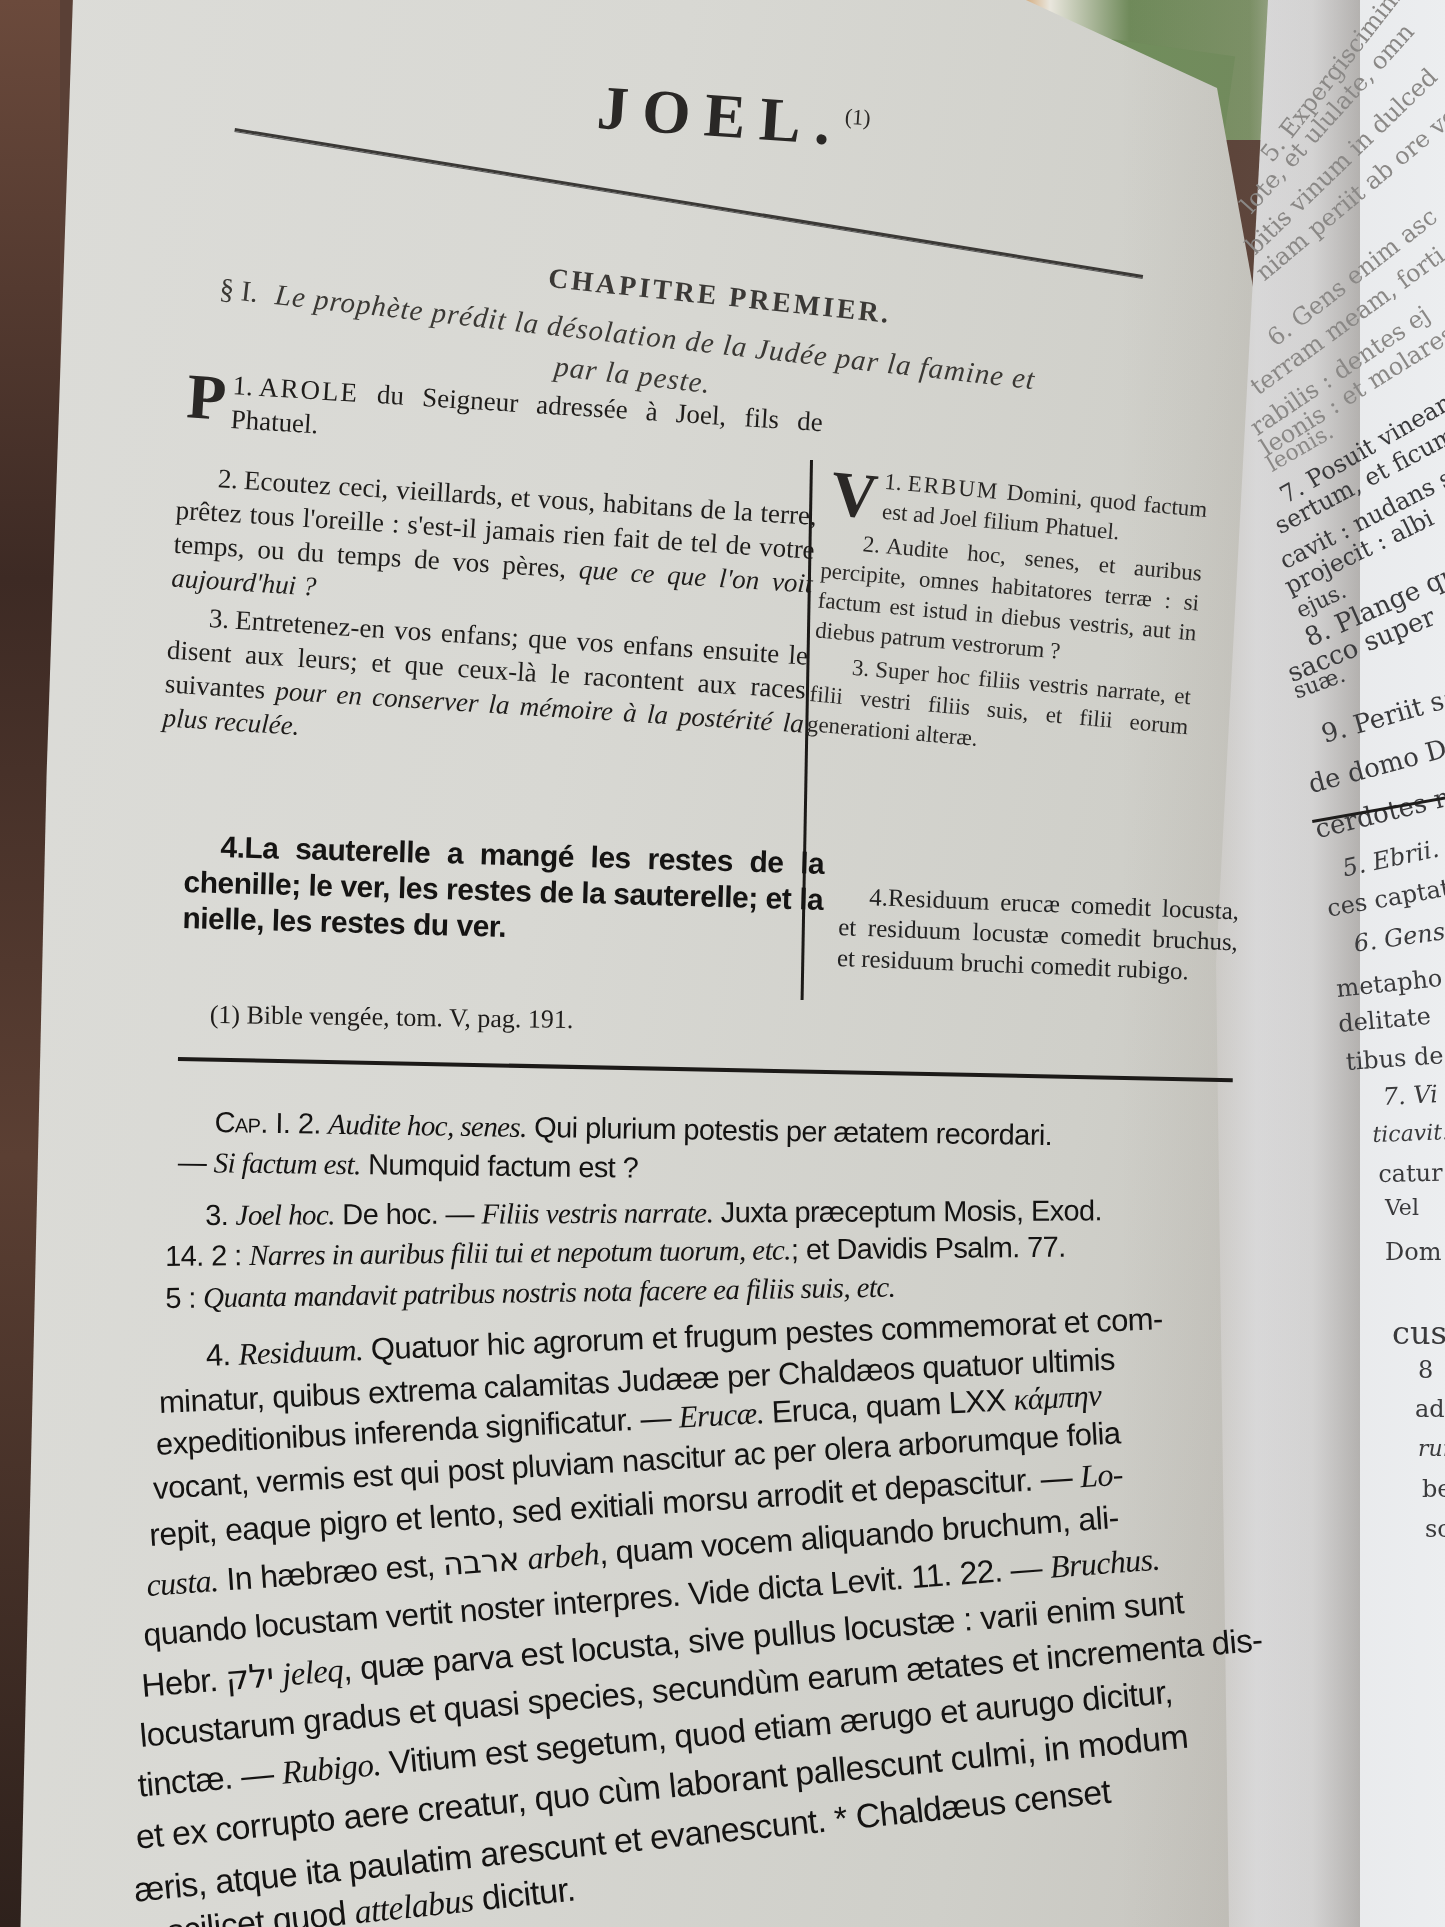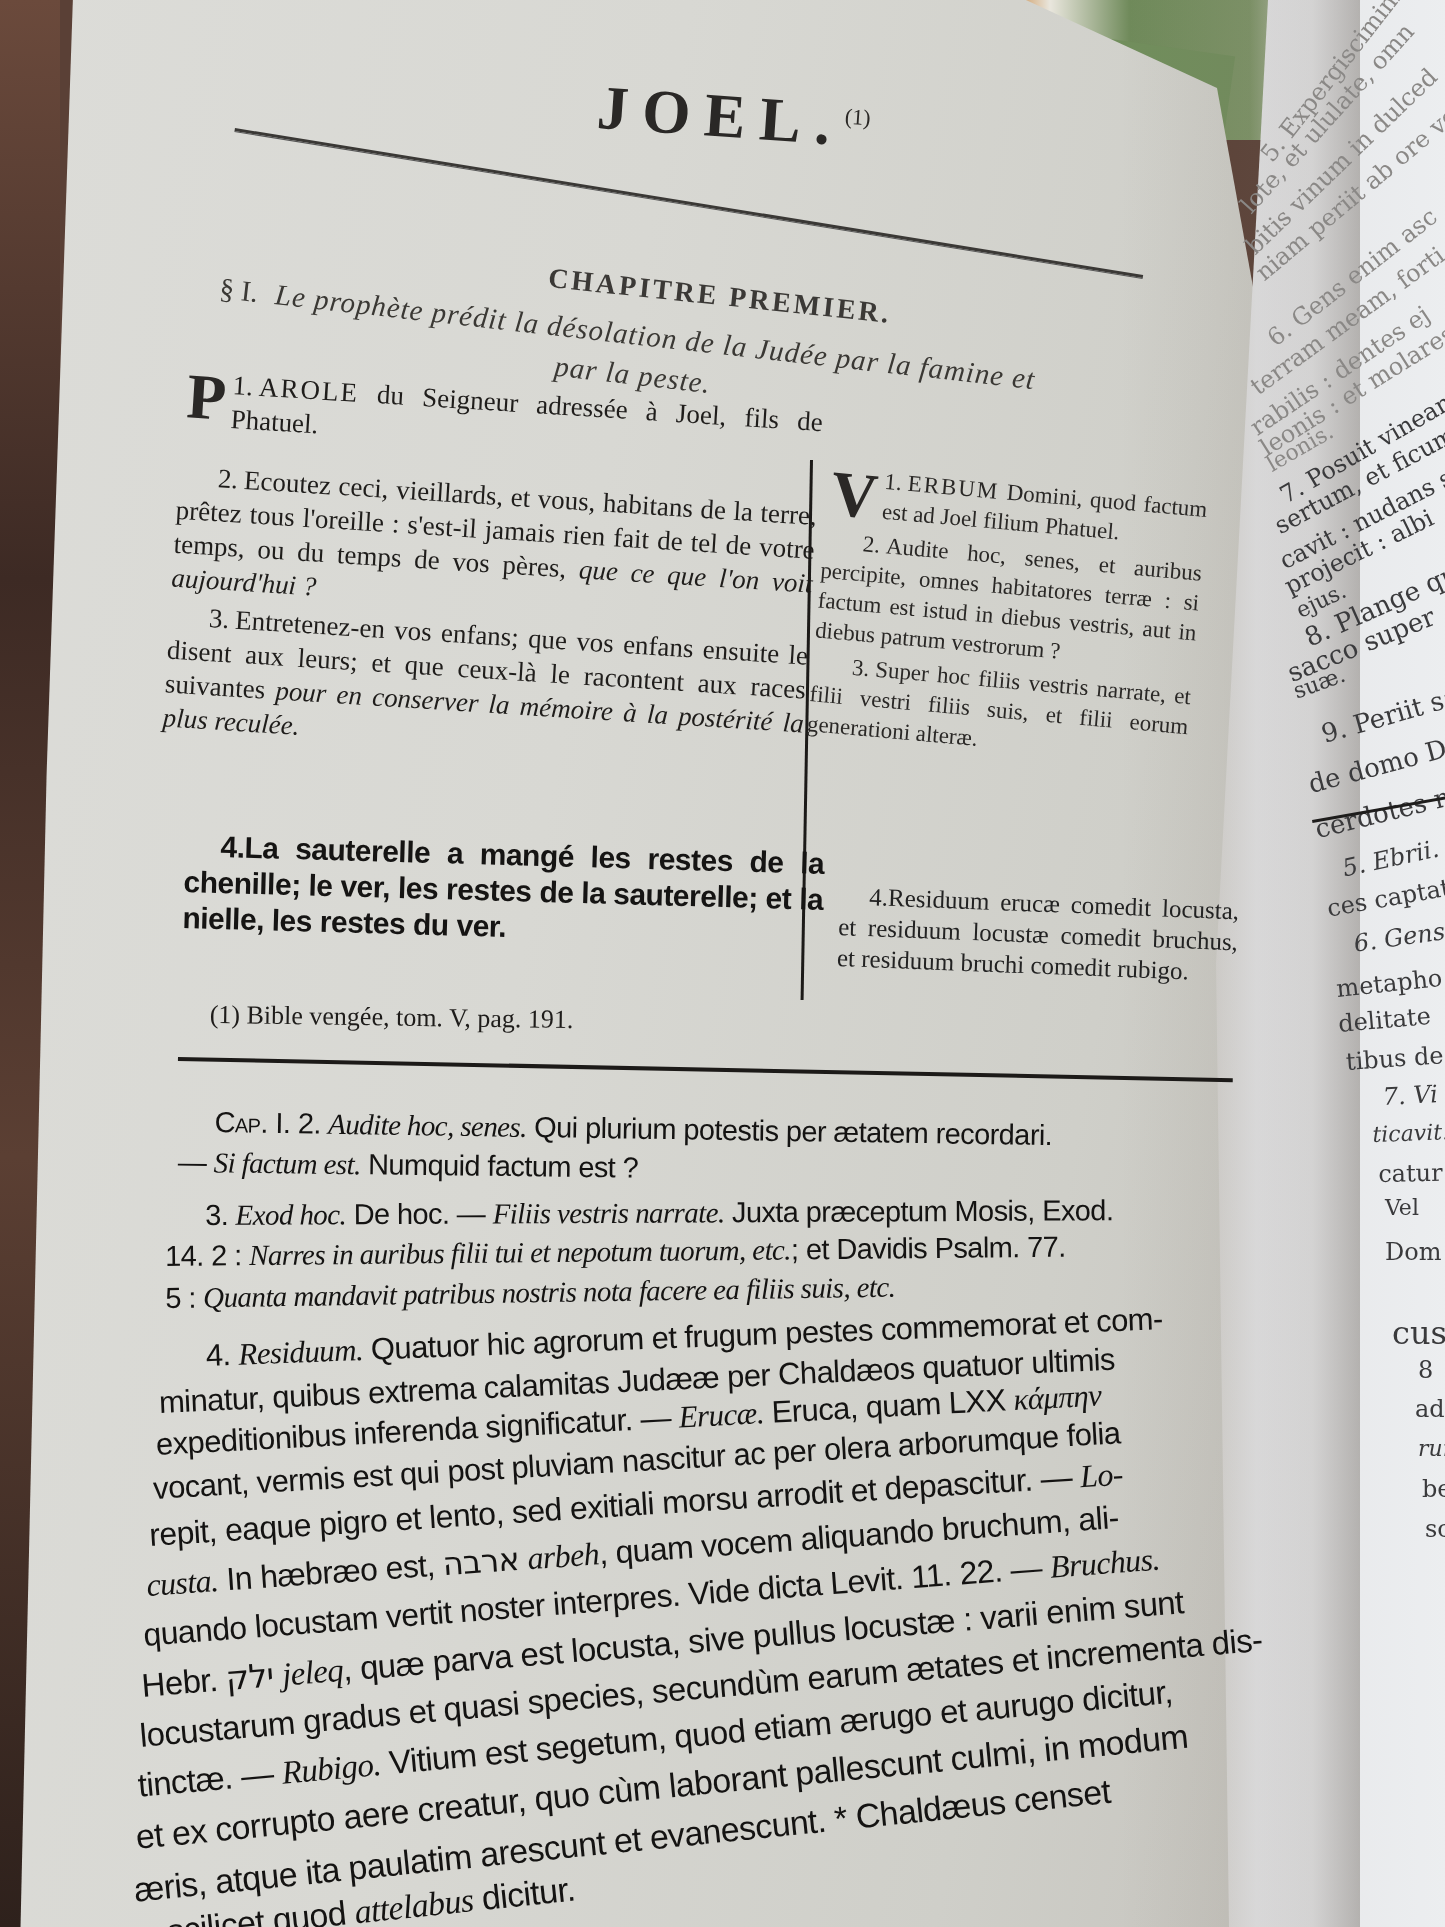--- a/index.html
+++ b/index.html
@@ -204,21 +204,21 @@
     <div class="la-v4">
       <span style="padding-left:30px" class="num">4.</span><span>Residuum erucæ comedit locusta, et residuum locustæ comedit bruchus, et residuum bruchi comedit rubigo.</span>
     </div>
 
     <div class="footnote">(1) Bible vengée, tom. V, pag. 191.</div>
     <div class="footnote-rule"></div>
 
     <div id="commentary">
         <div class="c-line commentary" style="left: 215px; top: 1102px; width: auto; font-size: 29px; transform: rotate(0.9deg);"><span class="sc">Cap. I. 2. </span><span class="i">Audite hoc, senes.</span><span> Qui plurium potestis per ætatem recordari.</span></div>
         <div class="c-line commentary" style="left: 178px; top: 1142px; width: auto; font-size: 29px; transform: rotate(0.7deg);"><span>— </span><span class="i">Si factum est.</span><span> Numquid factum est ?</span></div>
-        <div class="c-line commentary" style="left: 205px; top: 1195px; width: auto; font-size: 29px; transform: rotate(-0.3deg);"><span>3. </span><span class="i">Exod hoc.</span><span> De hoc. — </span><span class="i">Filiis vestris narrate.</span><span> Juxta præceptum Mosis, Exod.</span></div>
+        <div class="c-line commentary" style="left: 205px; top: 1195px; width: auto; font-size: 29px; transform: rotate(-0.3deg);"><span>3. </span><span class="i">Joel hoc.</span><span> De hoc. — </span><span class="i">Filiis vestris narrate.</span><span> Juxta præceptum Mosis, Exod.</span></div>
         <div class="c-line commentary" style="left: 165px; top: 1236px; width: auto; font-size: 29px; transform: rotate(-0.6deg);"><span>14. 2 : </span><span class="i">Narres in auribus filii tui et nepotum tuorum, etc.</span><span>; et Davidis Psalm. 77.</span></div>
         <div class="c-line commentary" style="left: 165px; top: 1278px; width: auto; font-size: 29px; transform: rotate(-0.9deg);"><span>5 : </span><span class="i">Quanta mandavit patribus nostris nota facere ea filiis suis, etc.</span></div>
         <div class="c-line commentary" style="left: 205px; top: 1335px; width: auto; font-size: 31px; transform: rotate(-2.2deg);"><span>4. </span><span class="i">Residuum.</span><span> Quatuor hic agrorum et frugum pestes commemorat et com-</span></div>
         <div class="c-line commentary" style="left: 158px; top: 1382px; width: auto; font-size: 31px; transform: rotate(-2.6deg);"><span>minatur, quibus extrema calamitas Judææ per Chaldæos quatuor ultimis</span></div>
         <div class="c-line commentary" style="left: 155px; top: 1424px; width: auto; font-size: 31px; transform: rotate(-3deg);"><span>expeditionibus inferenda significatur. — </span><span class="i">Erucæ.</span><span> Eruca, quam LXX </span><span class="i">κάμπην</span></div>
         <div class="c-line commentary" style="left: 152px; top: 1468px; width: auto; font-size: 31px; transform: rotate(-3.3deg);"><span>vocant, vermis est qui post pluviam nascitur ac per olera arborumque folia</span></div>
         <div class="c-line commentary" style="left: 148px; top: 1515px; width: auto; font-size: 32px; transform: rotate(-3.6deg);"><span>repit, eaque pigro et lento, sed exitiali morsu arrodit et depascitur. — </span><span class="i">Lo-</span></div>
         <div class="c-line commentary" style="left: 145px; top: 1565px; width: auto; font-size: 32px; transform: rotate(-4deg);"><span class="i">custa.</span><span> In hæbræo est, </span><span dir="rtl" style="font-family: &quot;DejaVu Sans&quot;, sans-serif;">ארבה</span><span> </span><span class="i">arbeh</span><span>, quam vocem aliquando bruchum, ali-</span></div>
         <div class="c-line commentary" style="left: 142px; top: 1615px; width: auto; font-size: 32px; transform: rotate(-4.3deg);"><span>quando locustam vertit noster interpres. Vide dicta Levit. 11. 22. — </span><span class="i">Bruchus.</span></div>
         <div class="c-line commentary" style="left: 140px; top: 1665px; width: auto; font-size: 33px; transform: rotate(-4.6deg);"><span>Hebr. </span><span dir="rtl" style="font-family: &quot;DejaVu Sans&quot;, sans-serif;">ילק</span><span> </span><span class="i">jeleq</span><span>, quæ parva est locusta, sive pullus locustæ : varii enim sunt</span></div>

